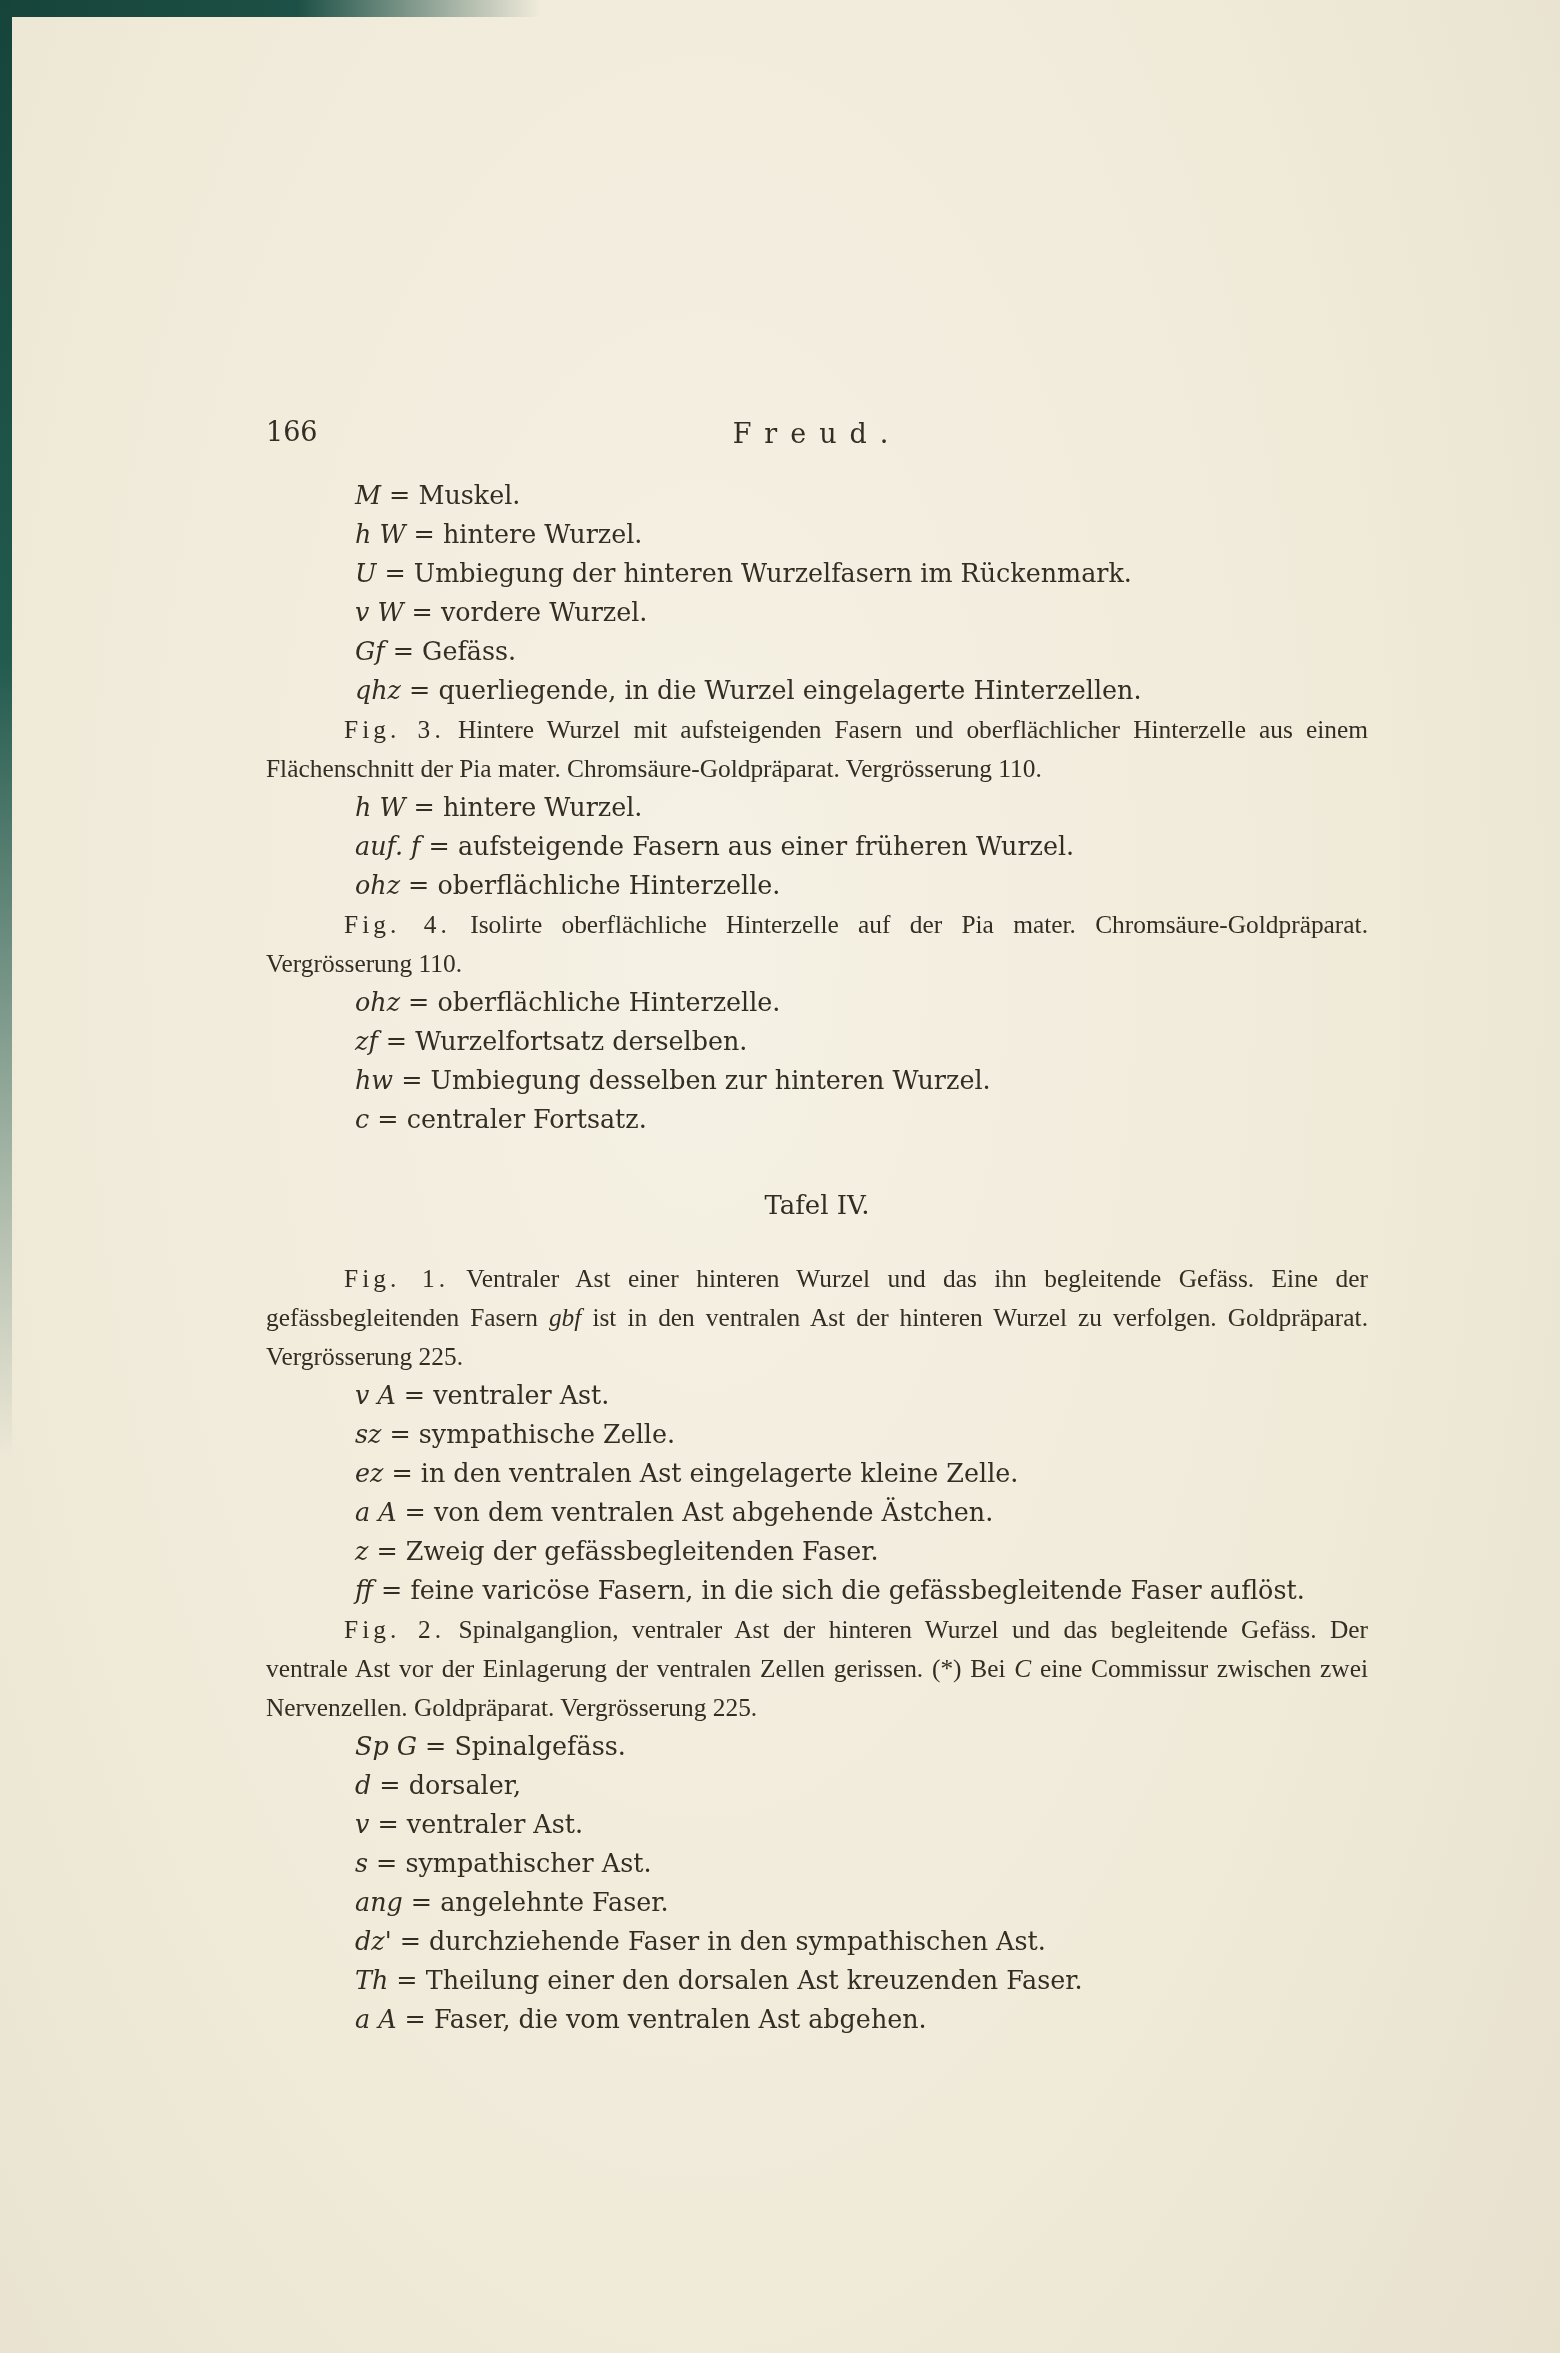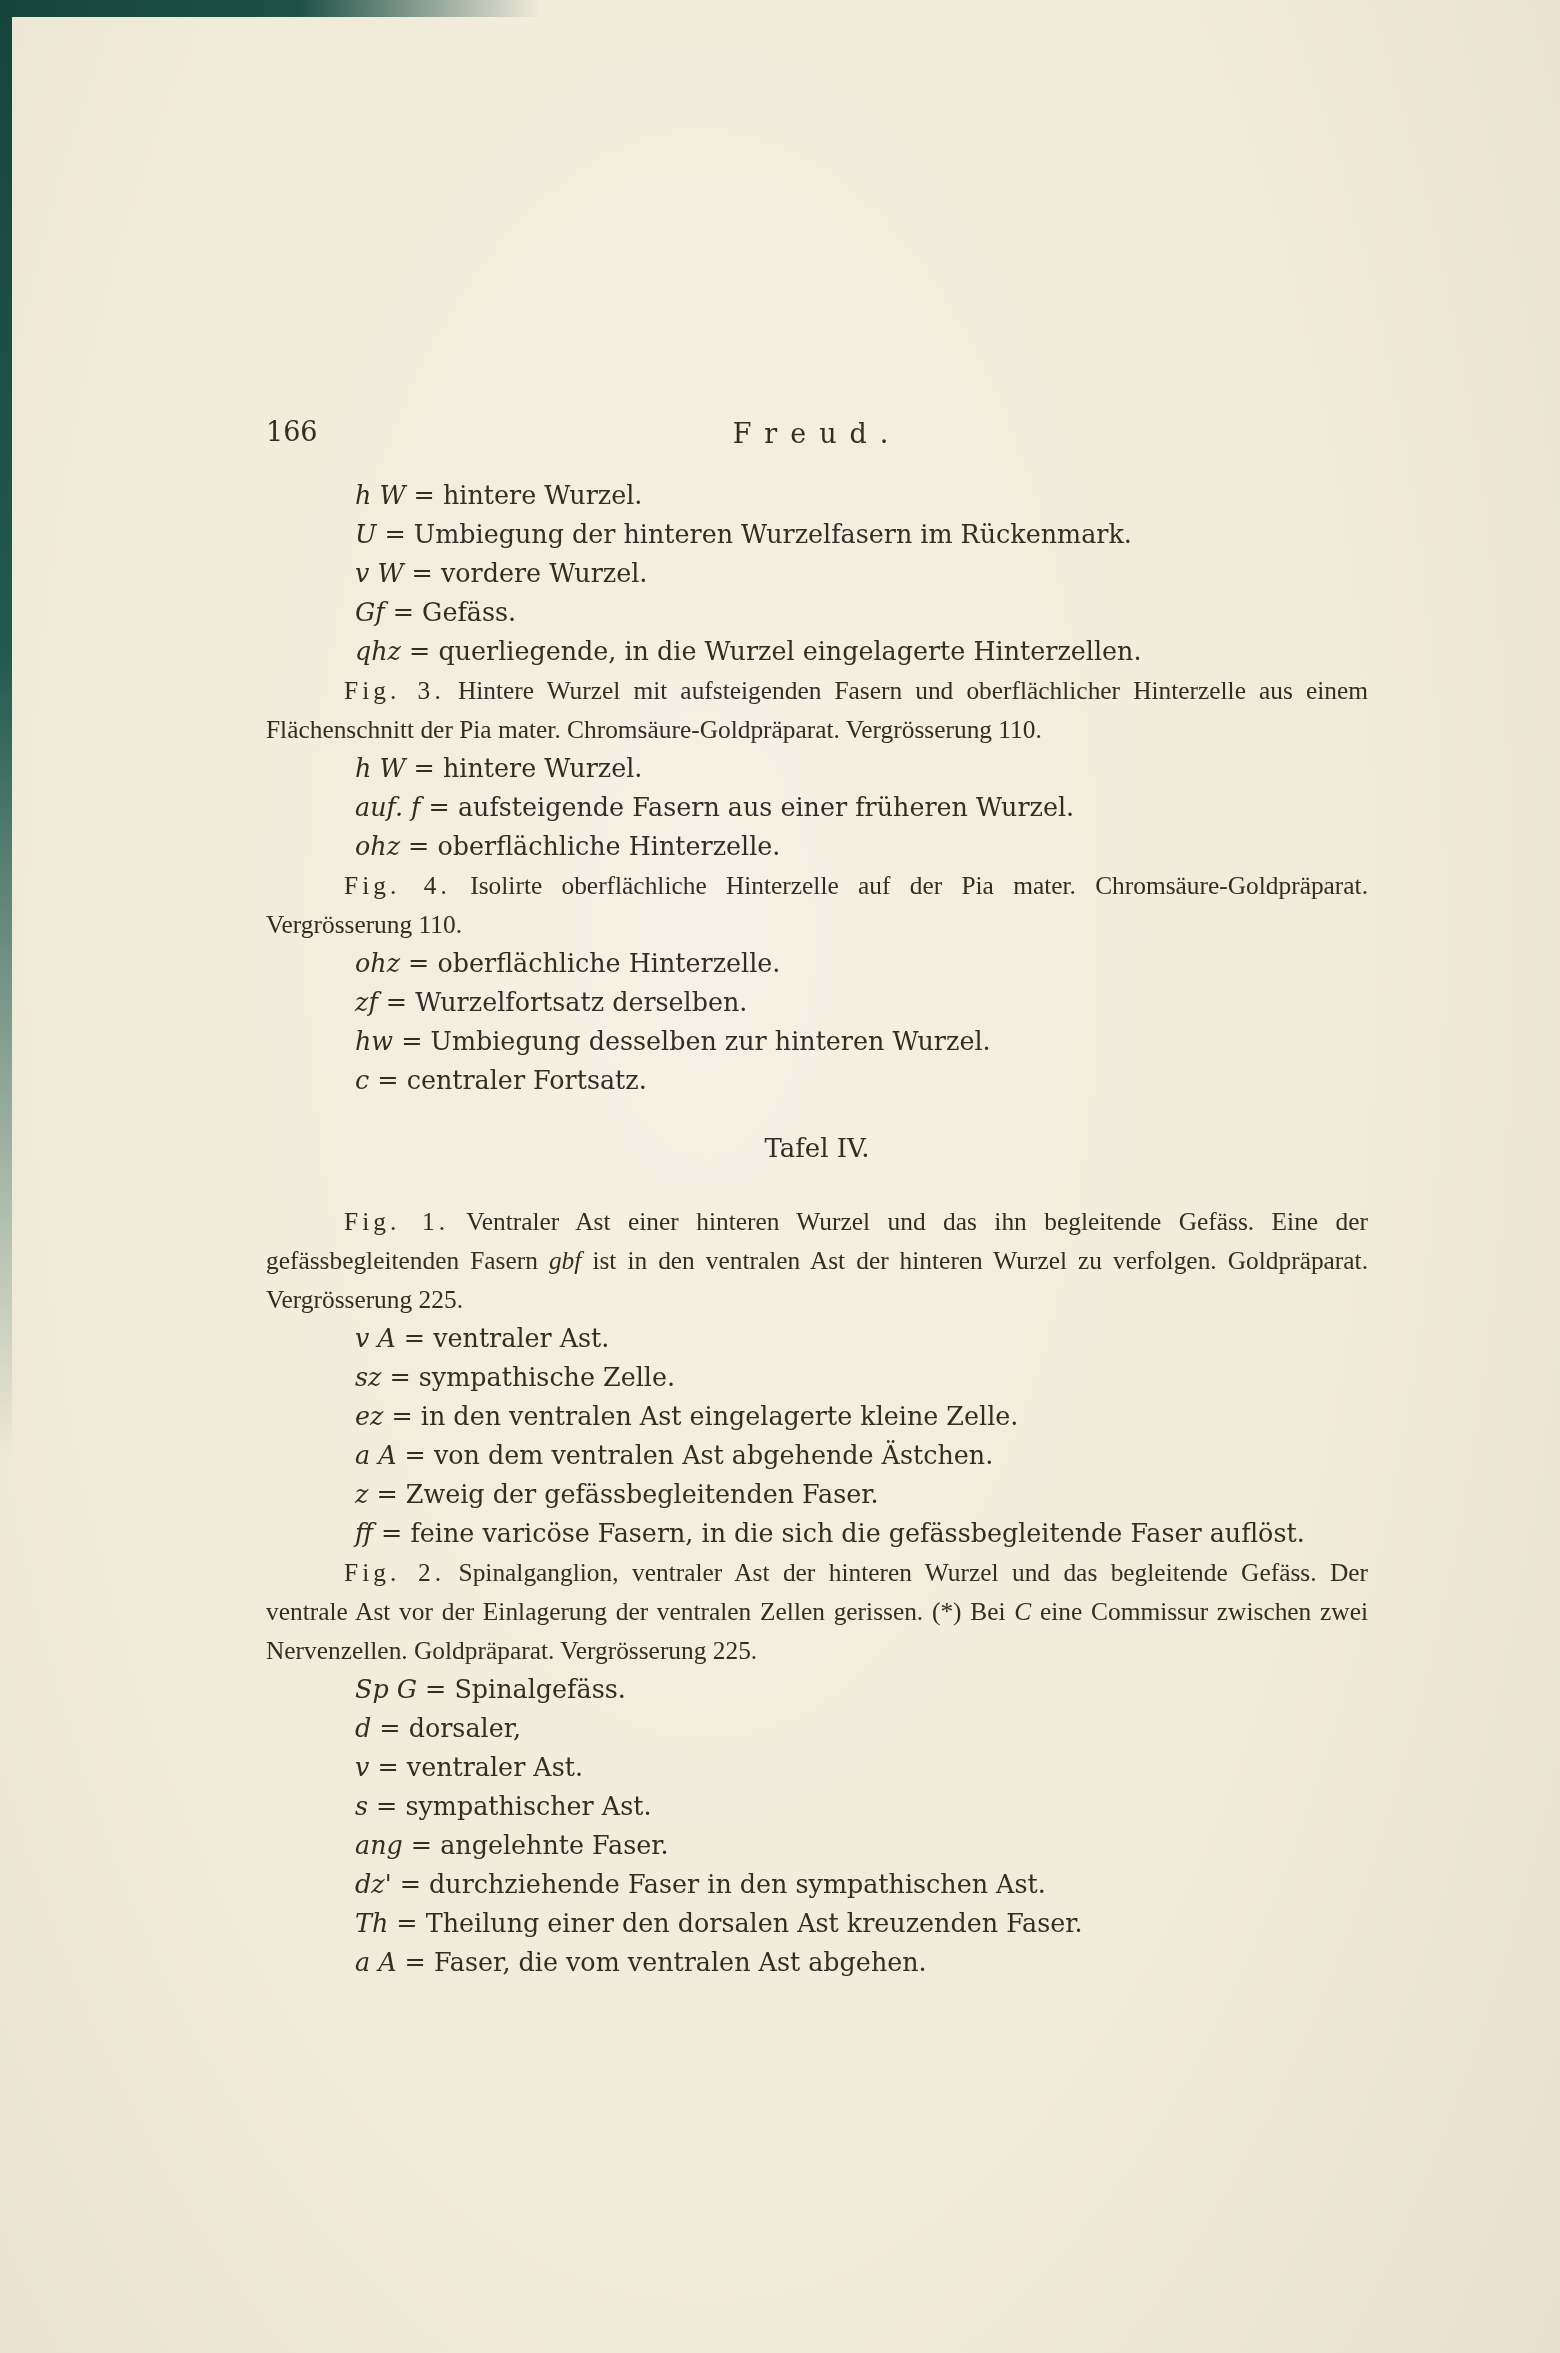--- a/index.html
+++ b/index.html
@@ -51,37 +51,38 @@
   .figure-para {
     margin: 0;
     text-indent: 78px;
     text-align: justify;
     font-family: Liberation Serif, serif;
   }
   .fig-label { letter-spacing: 0.16em; }
   .it { font-style: italic; }
   .plate-heading {
     text-align: center;
-    margin-top: 29px;
+    margin-top: 47px;
     margin-bottom: 34px;
     font-size: 26px;
   }
 </style>
 </head>
 <body>
 
 <div class="scan-edge-top"></div>
 <div class="scan-edge-left"></div>
 
 <div class="page-column">
   <div class="page-header">
     <span class="page-number">166</span>
     <span class="running-head">Freud.</span>
   </div>
   <div class="content" id="content">
+      <div class="legend-line"><span class="abbr">M</span> = <span>Muskel.</span></div>
       <div class="legend-line"><span class="abbr">h W</span> = <span>hintere Wurzel.</span></div>
       <div class="legend-line"><span class="abbr">U</span> = <span>Umbiegung der hinteren Wurzelfasern im Rückenmark.</span></div>
       <div class="legend-line"><span class="abbr">v W</span> = <span>vordere Wurzel.</span></div>
       <div class="legend-line"><span class="abbr">Gf</span> = <span>Gefäss.</span></div>
       <div class="legend-line"><span class="abbr">qhz</span> = <span>querliegende, in die Wurzel eingelagerte Hinterzellen.</span></div>
       <p class="figure-para"><span class="fig-label">Fig. 3.</span> <span>Hintere Wurzel mit aufsteigenden Fasern und oberflächlicher Hinterzelle aus einem Flächenschnitt der Pia mater. Chromsäure-Goldpräparat. Vergrösserung 110.</span></p>
       <div class="legend-line"><span class="abbr">h W</span> = <span>hintere Wurzel.</span></div>
       <div class="legend-line"><span class="abbr">auf. f</span> = <span>aufsteigende Fasern aus einer früheren Wurzel.</span></div>
       <div class="legend-line"><span class="abbr">ohz</span> = <span>oberflächliche Hinterzelle.</span></div>
       <p class="figure-para"><span class="fig-label">Fig. 4.</span> <span>Isolirte oberflächliche Hinterzelle auf der Pia mater. Chromsäure-Goldpräparat. Vergrösserung 110.</span></p>

